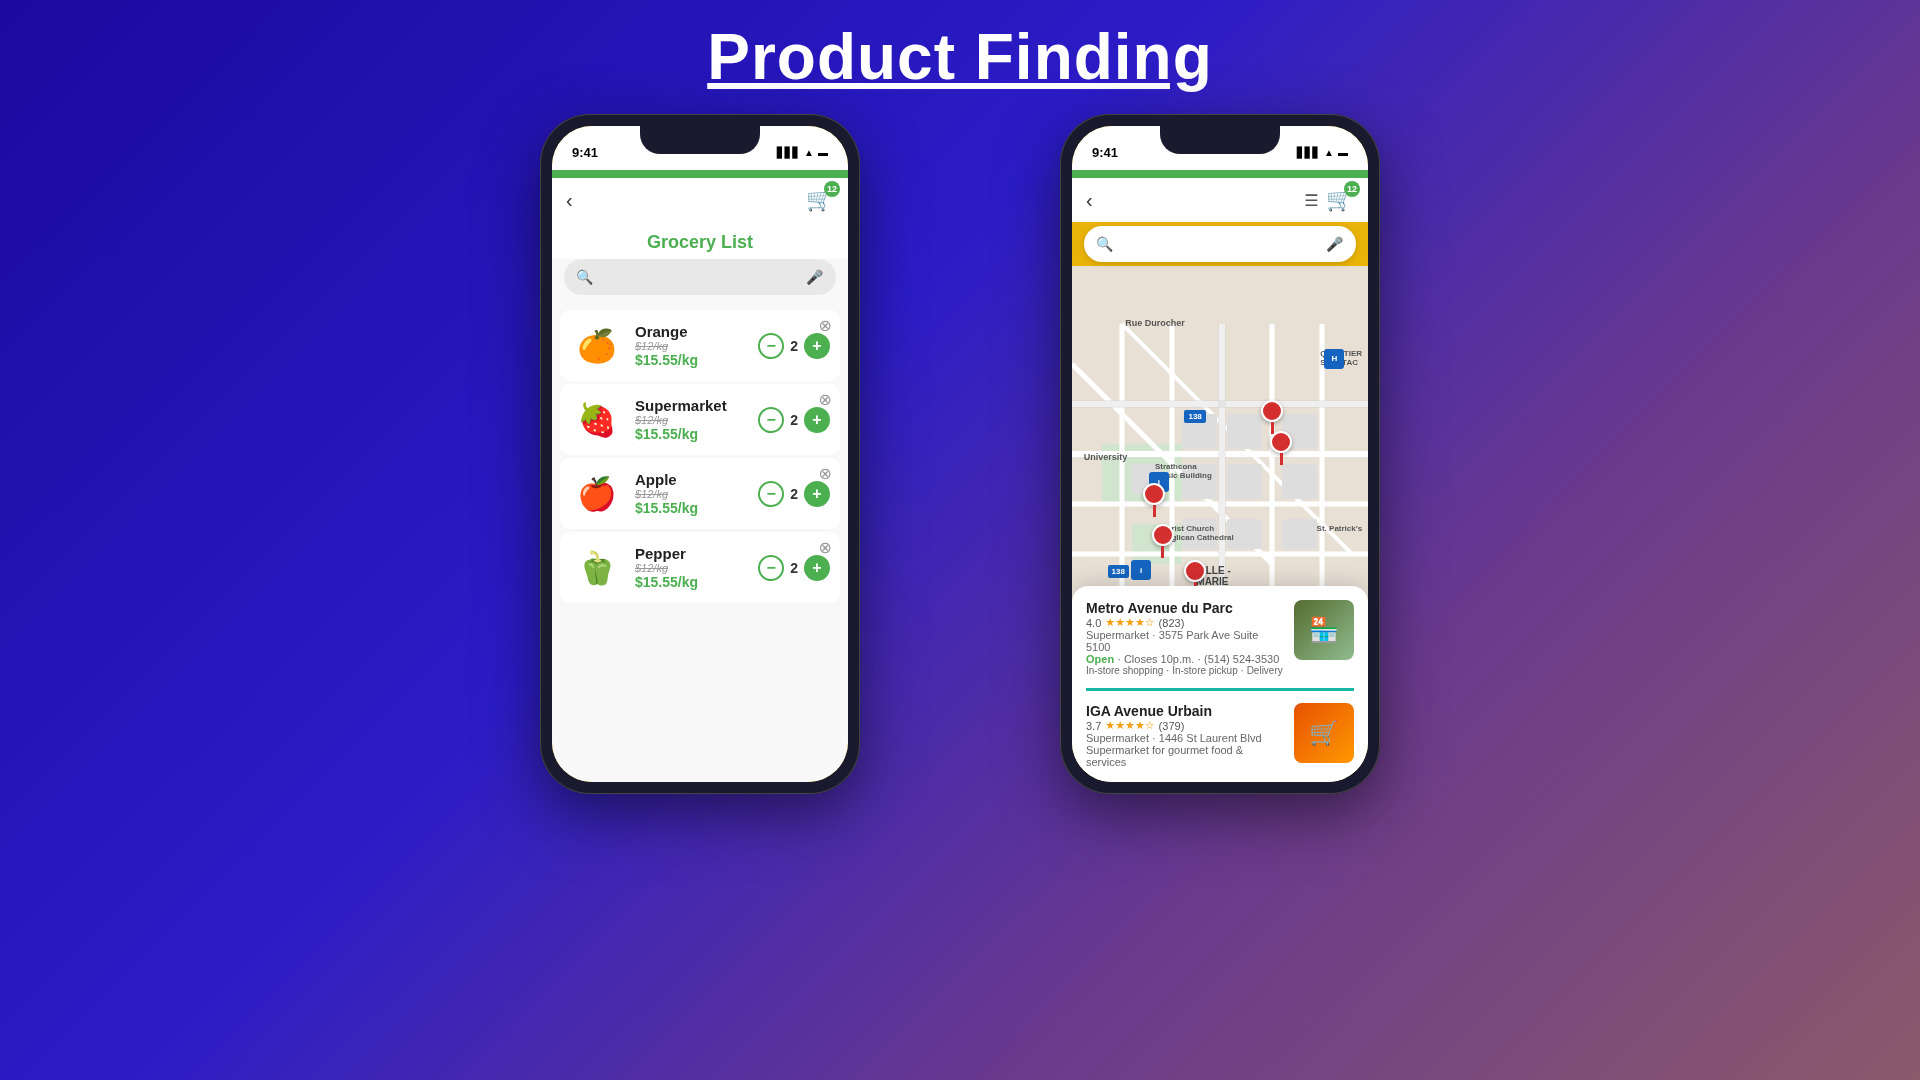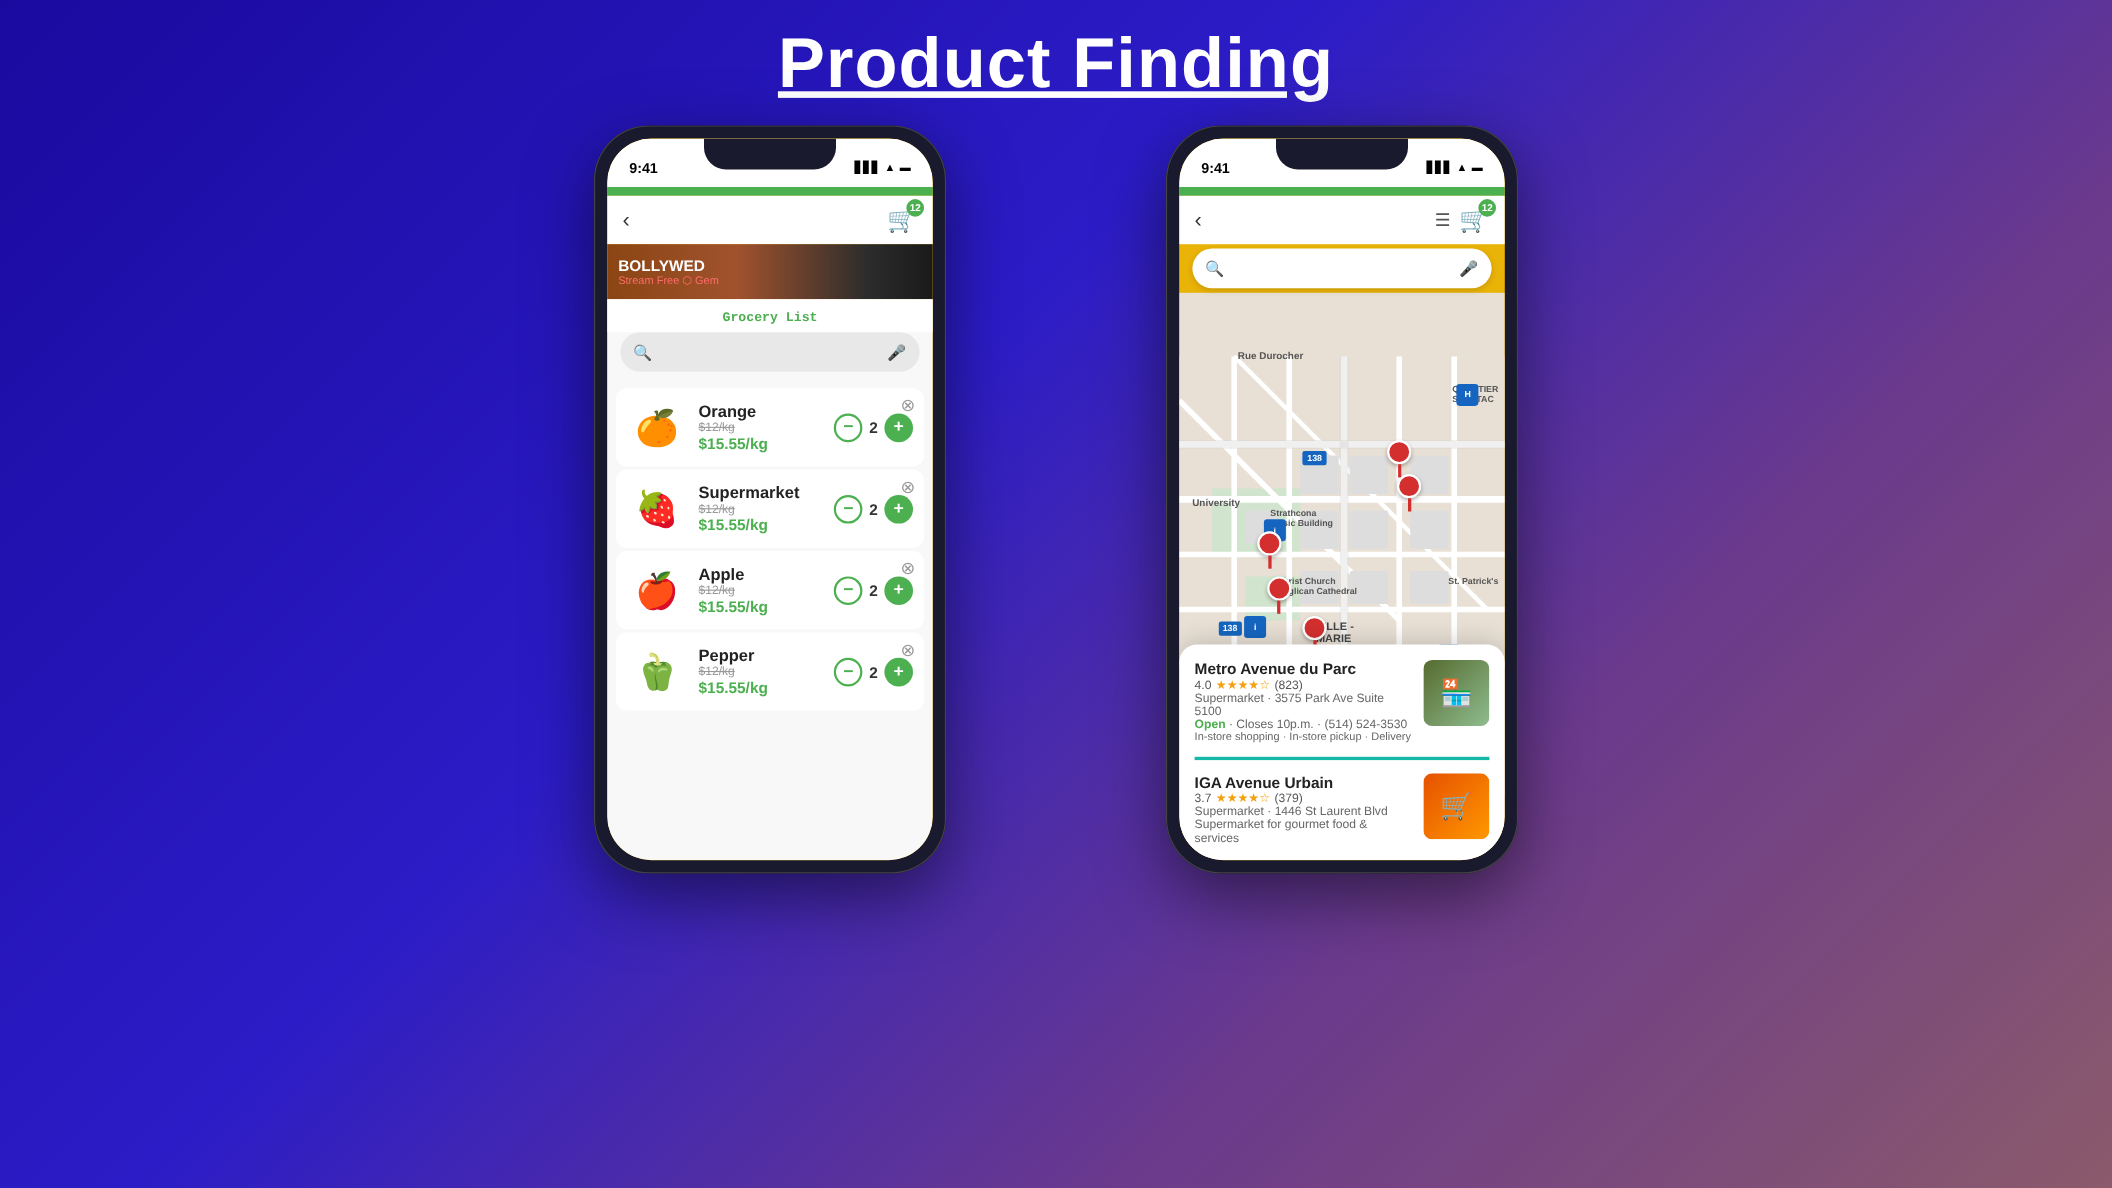--- a/index.html
+++ b/index.html
@@ -141,26 +141,25 @@
     .screen-content {
       flex: 1;
       overflow: hidden;
       background: #f8f8f8;
       display: flex;
       flex-direction: column;
     }
     
     .grocery-title {
       color: #4CAF50;
-      font-size: 12px;
+      font-size: 18px;
       font-weight: 700;
       text-align: center;
       padding: 10px 0 6px;
       background: white;
-      font-family: Liberation Mono, monospace;
     }
     .search-bar {
       margin: 0 12px 8px;
       background: #e8e8e8;
       border-radius: 20px;
       height: 36px;
       display: flex;
       align-items: center;
       padding: 0 12px;
       gap: 8px;
@@ -185,21 +184,21 @@
       height: 55px;
       border-radius: 8px;
       display: flex;
       align-items: center;
       justify-content: center;
       font-size: 32px;
       flex-shrink: 0;
     }
     .item-info { flex: 1; }
     .item-name { font-size: 15px; font-weight: 600; color: #222; }
-    .item-orig-price { font-size: 11px; color: #999; text-decoration: line-through; }
+    .item-orig-price { font-size: 11px; color: #999; text-decoration: line-through; font-style: italic; }
     .item-price { font-size: 14px; color: #4CAF50; font-weight: 600; }
     .item-controls { display: flex; align-items: center; gap: 6px; }
     .qty-btn {
       width: 26px; height: 26px;
       border-radius: 50%;
       border: none;
       display: flex; align-items: center; justify-content: center;
       font-size: 16px; font-weight: 700;
       cursor: pointer;
     }
@@ -363,26 +362,20 @@
       <div class="green-bar"></div>
 
       <div class="nav-bar">
         <span class="nav-back">‹</span>
         <div class="cart-icon-wrap">
           <span class="cart-icon">🛒</span>
           <span class="cart-badge">12</span>
         </div>
       </div>
 
-      <div class="ad-banner">
-        <div>
-          <div class="ad-text">BOLLYWED</div>
-          <div class="ad-gem"><span>Stream Free</span> <span>⬡ Gem</span></div>
-        </div>
-      </div>
 
       <div class="screen-content">
         <div class="grocery-title">Grocery List</div>
         <div class="search-bar">
           <span class="search-icon">🔍</span>
           <span class="search-input-area"></span>
           <span class="mic-icon">🎤</span>
         </div>
         <div class="grocery-items">
 

